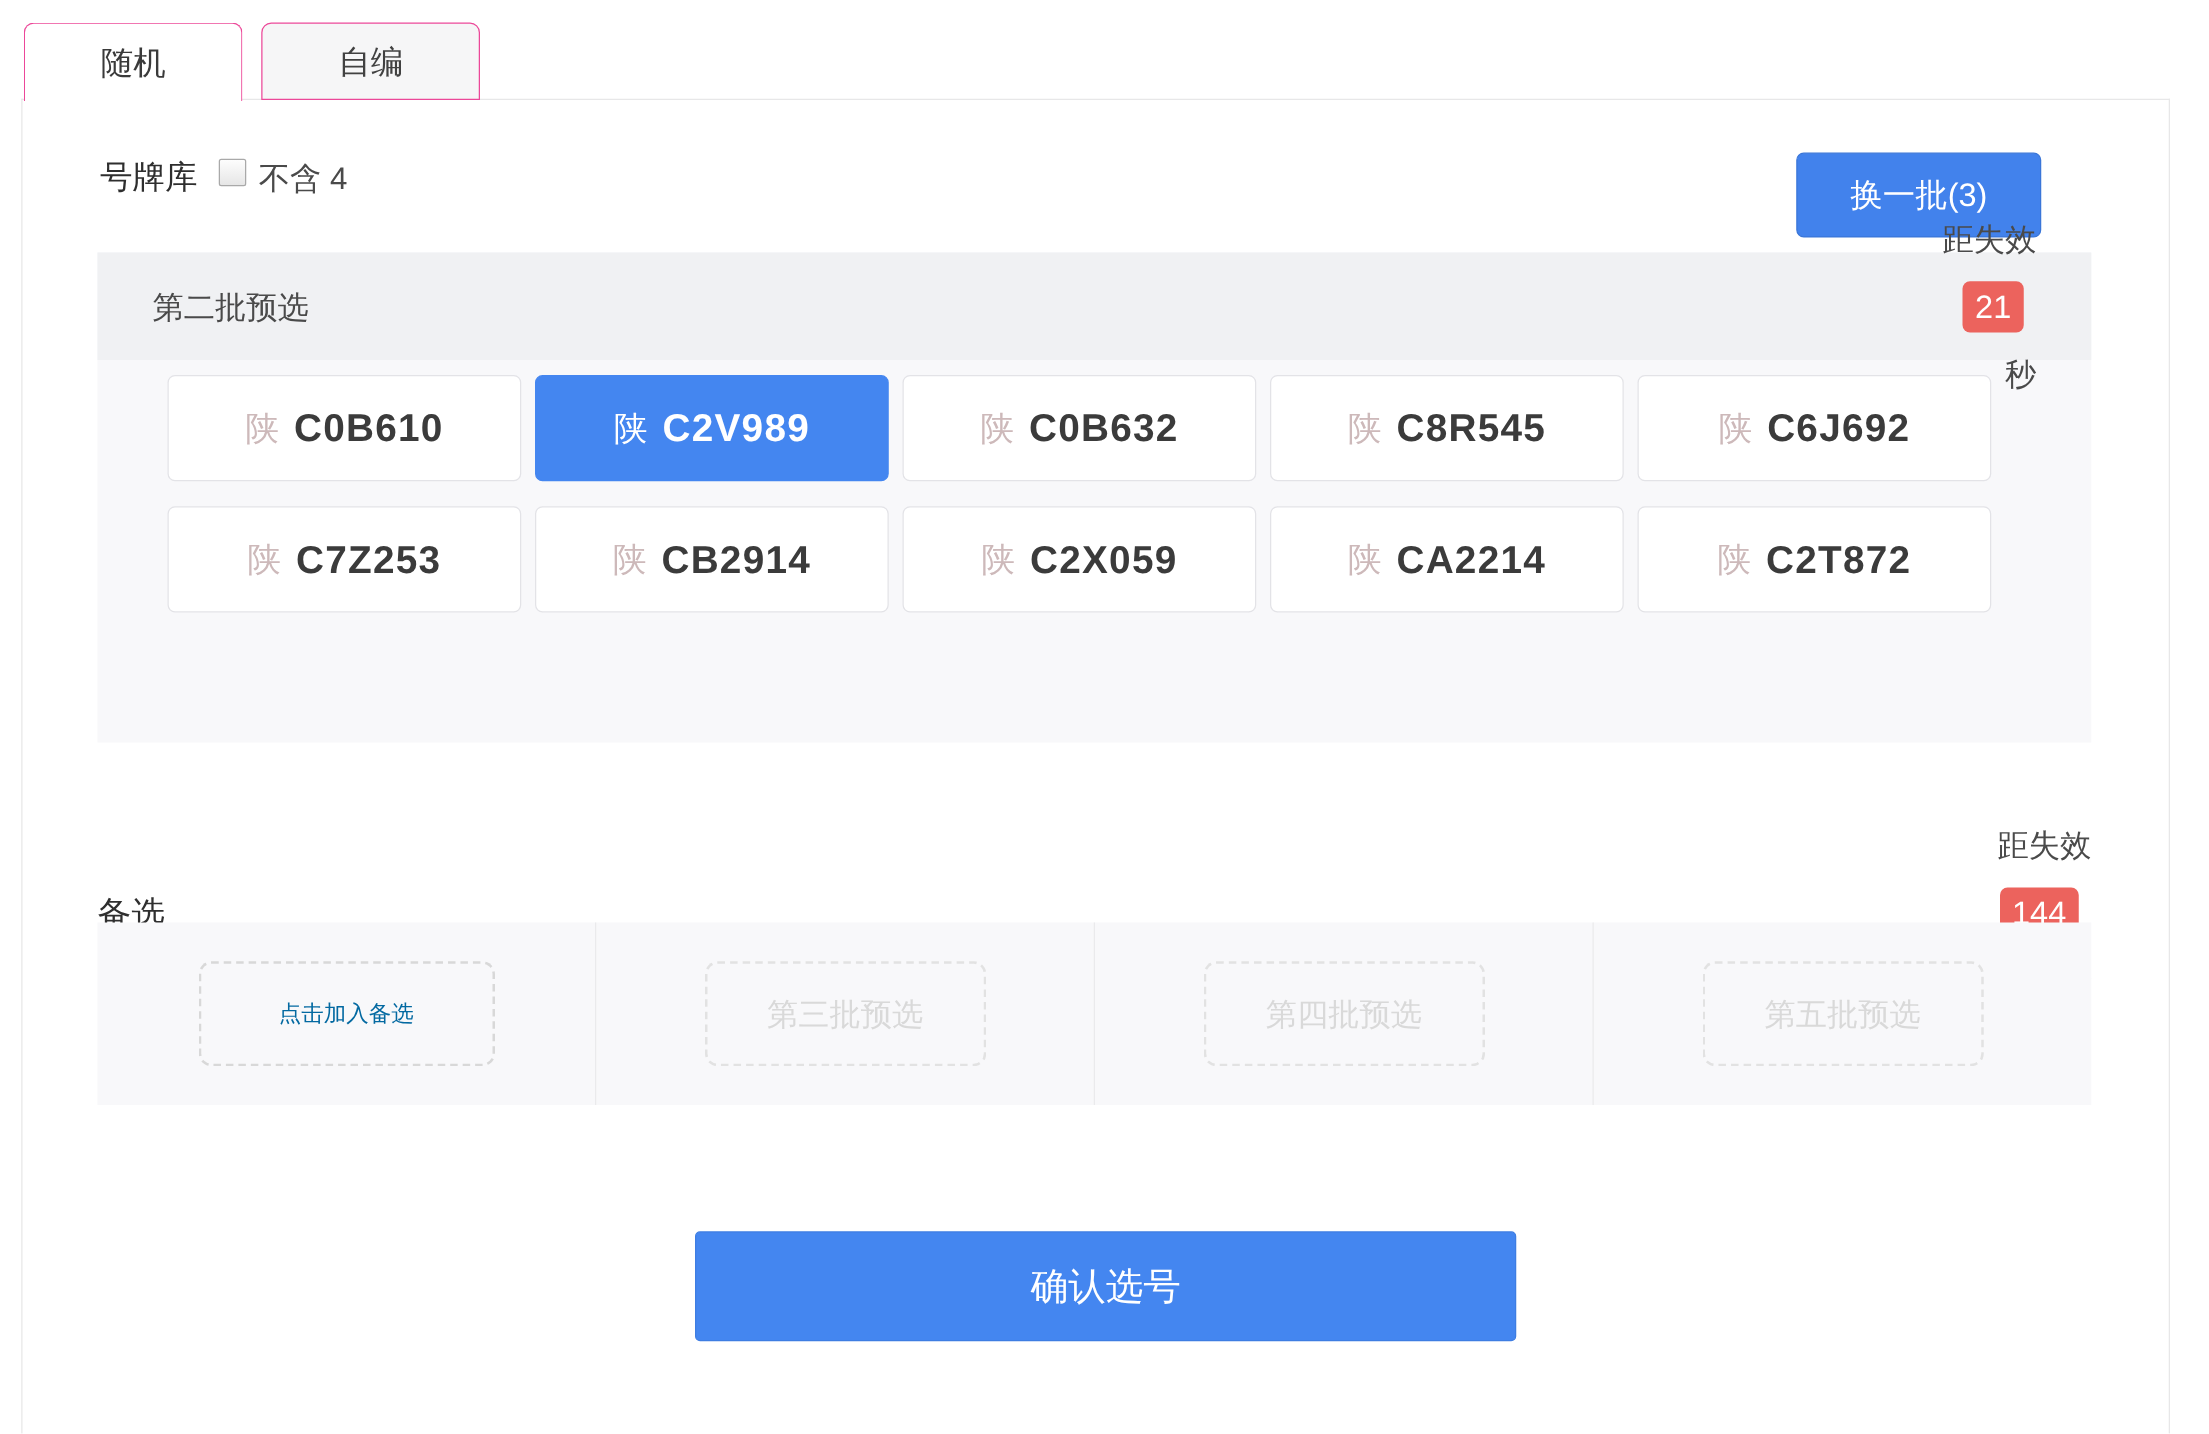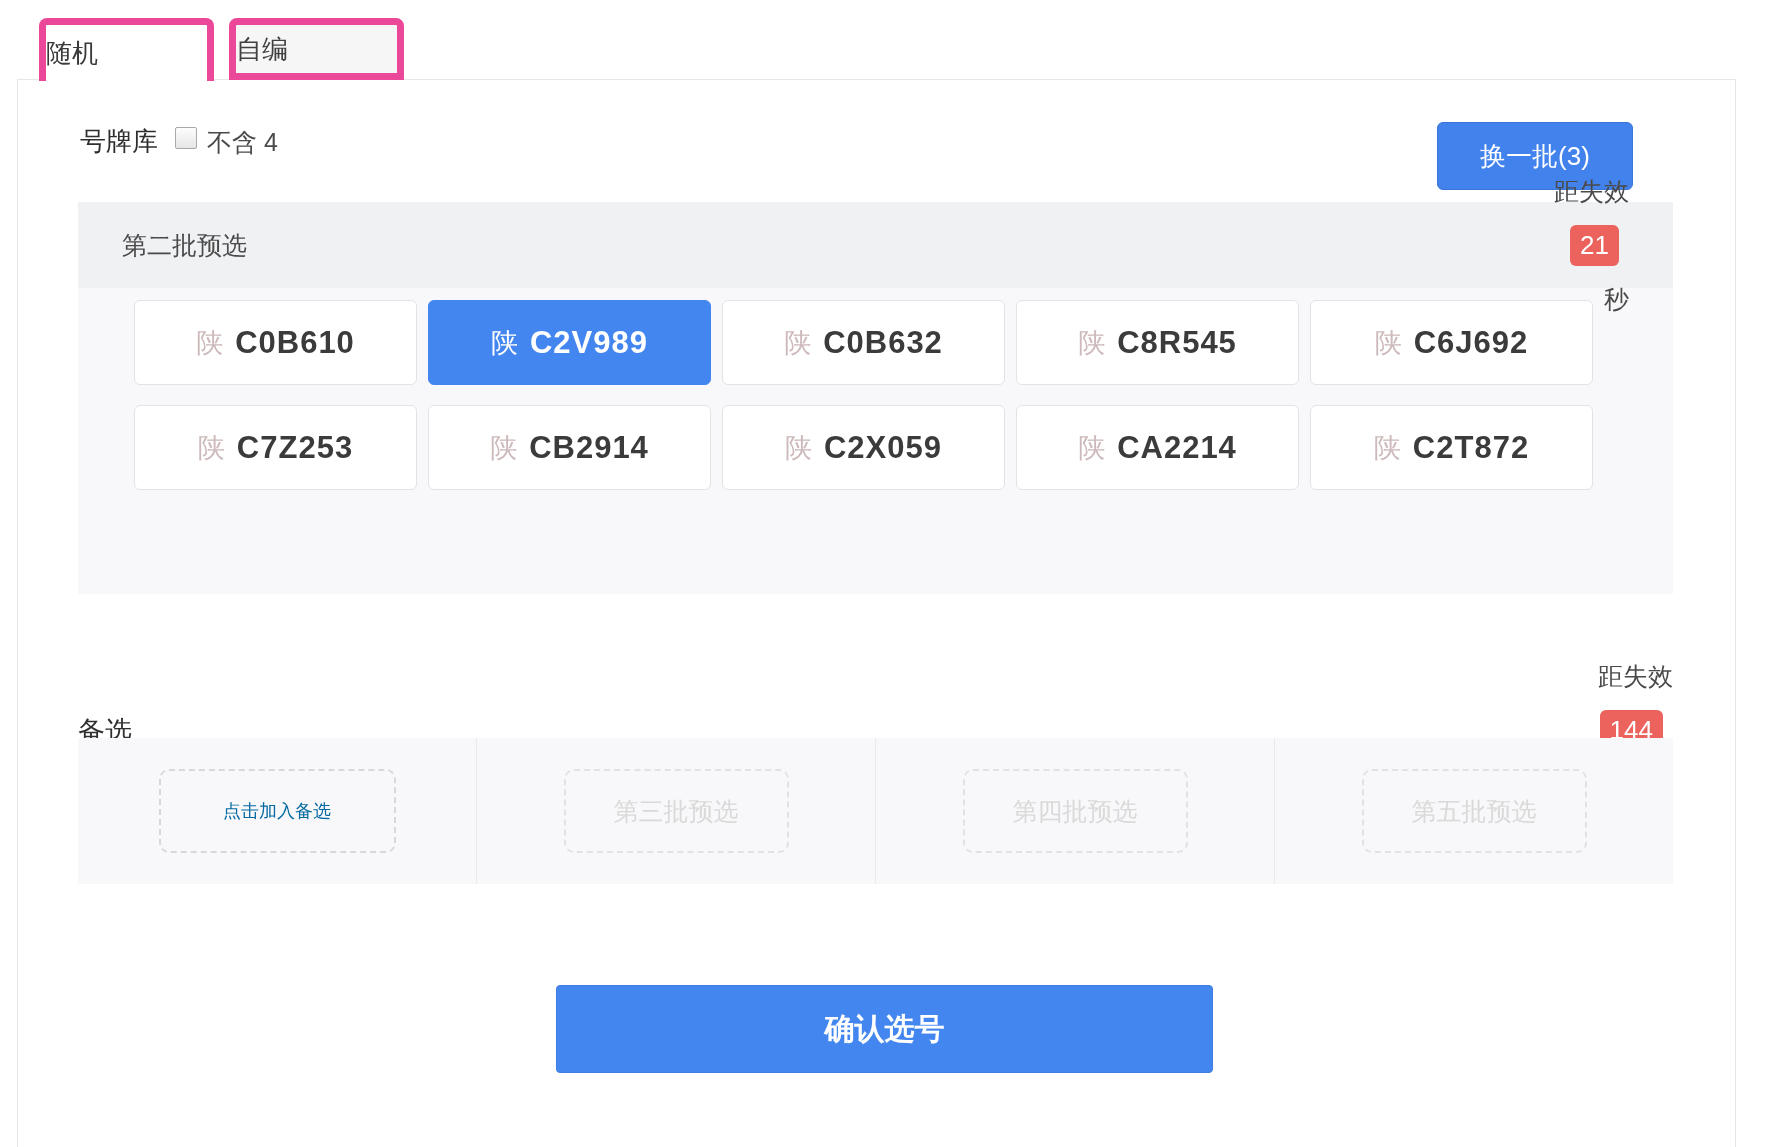--- a/index.html
+++ b/index.html
@@ -6,23 +6,23 @@
   html,body { background:#fff; }
   body { font-family:"Liberation Sans","DejaVu Sans",sans-serif; }
   .page { position:relative; width:1767px; height:1147px; background:#fff; overflow:hidden; }
 
   
   .frame { position:absolute; left:17px; top:79px; width:1719px; height:1068px;
            border:1px solid #e7e7e8; border-bottom:none; background:#fff; }
 
   
   .tab { position:absolute; top:18px; width:175px; height:62px;
-         display:flex; align-items:center; justify-content:flex-start;
-         font-size:26px; color:#3a3a3a; border:7px solid #ec4899;
-         border-radius:8px 8px 0 0; cursor:pointer;margin-left:20px; }
+         display:flex; align-items:center; justify-content:center;
+         font-size:26px; color:#3a3a3a; border:1px solid #ec4899;
+         border-radius:8px 8px 0 0; cursor:pointer; }
   .tab.active { left:19px; height:63px; background:#fff; border-bottom:none; z-index:3; }
   .tab.inactive { left:209px; background:#f6f6f7; color:#414141; }
 
   
   .pool-label { position:absolute; left:80px; top:124px; font-size:26px; font-weight:400; color:#2e2e2e; }
   .checkbox { position:absolute; left:175px; top:127px; width:22px; height:22px;
               border:1px solid #a9a9a9; border-radius:2px;
               background:linear-gradient(#fdfdfd,#e6e6e6); cursor:pointer; }
   .exclude-label { position:absolute; left:207px; top:126px; font-size:25px; color:#4a4a4a; }
   .refresh-btn { position:absolute; left:1437px; top:122px; width:196px; height:68px;
@@ -64,21 +64,21 @@
   .slot-box.filled { position:relative; width:240px; background:#8cc63f; color:#fff; font-size:27px; }
   .slot-box.placeholder { width:225px; border:2px dashed #e2e2e2; color:#d9d9d9; font-size:25px; }
   .check-badge { position:absolute; right:-6px; bottom:-10px; width:36px; height:36px;
                  background:#fff; border-radius:50%; color:#8cc63f; font-size:22px;
                  display:flex; align-items:center; justify-content:center; }
 
   
   .confirm-btn { position:absolute; left:556px; top:985px; width:657px; height:88px;
                  background:#4486f0; border:1px solid #3e7de2; border-radius:4px;
                  color:#fff; font-size:30px; display:flex; align-items:center;
-                 justify-content:center; cursor:pointer;font-weight:bold; }
+                 justify-content:center; cursor:pointer; }
 </style>
 </head>
 <body>
 
 <div class="page">
 
   <div class="frame"></div>
 
   <div class="tab active">
     <span>随机</span>

